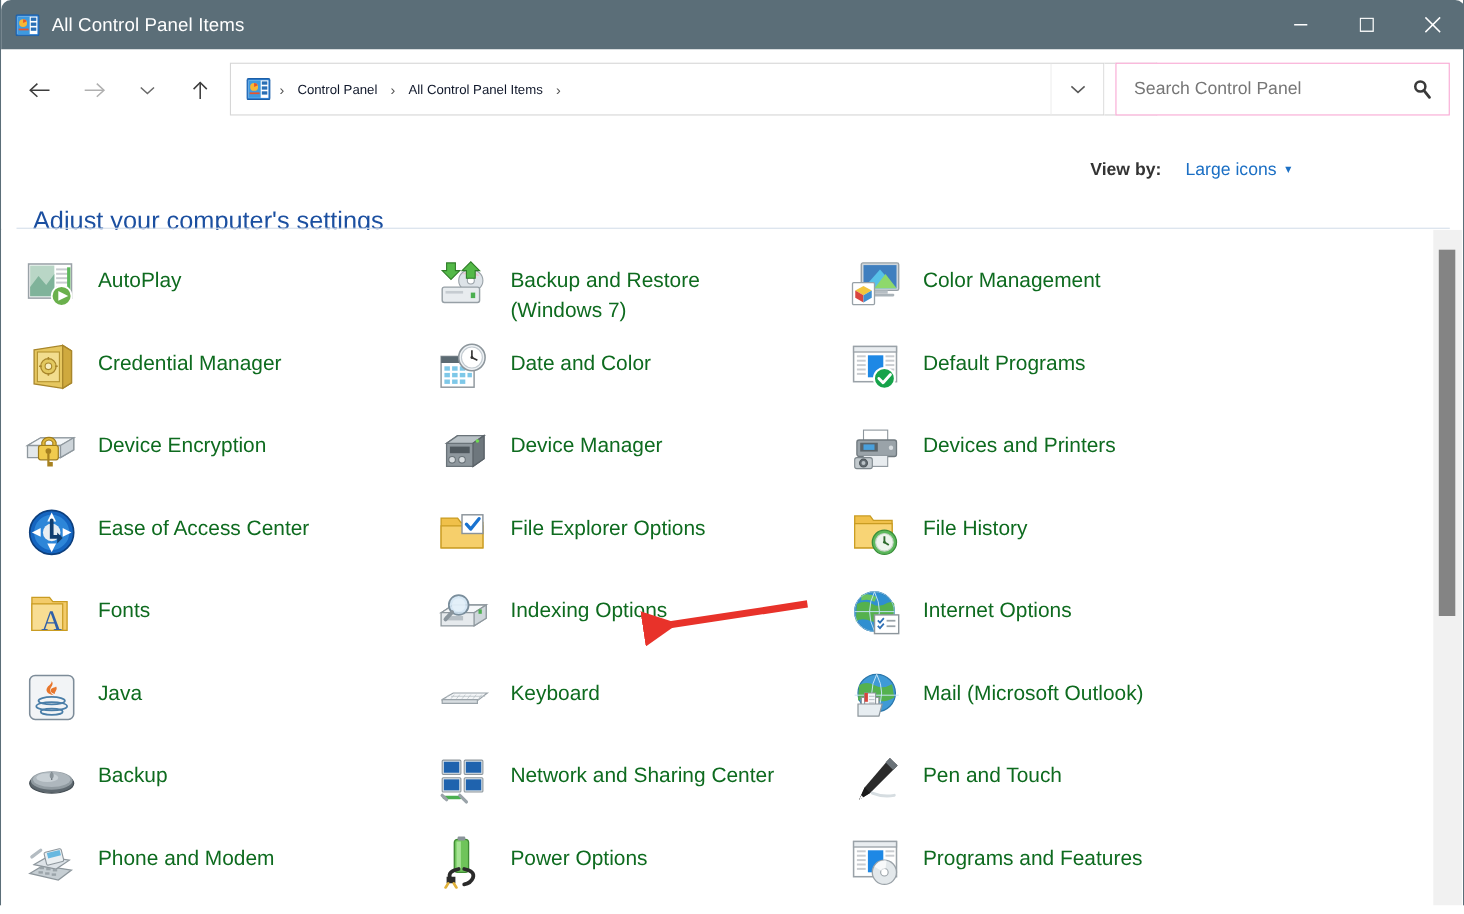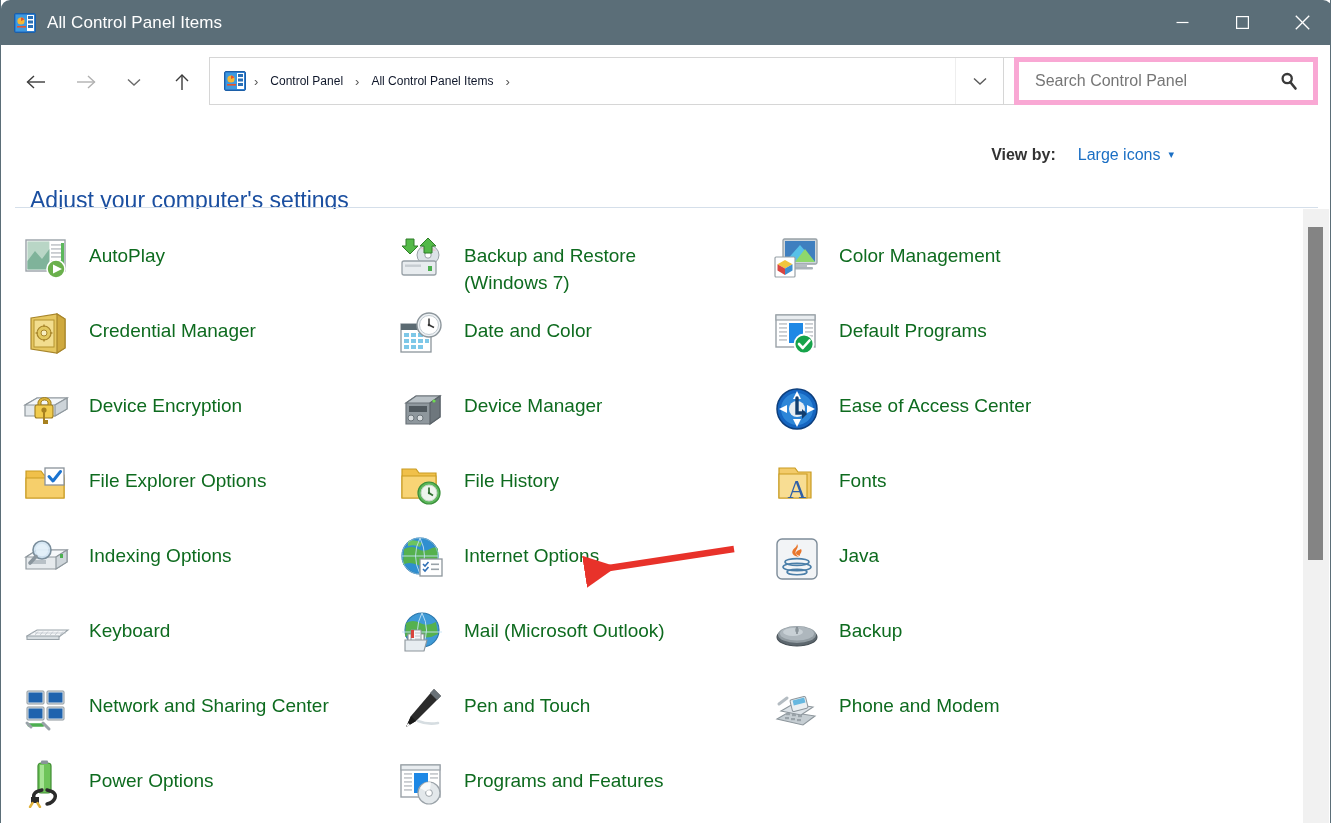--- a/index.html
+++ b/index.html
@@ -89,21 +89,21 @@
   .refresh-btn {
     position: absolute; left: 1003px; top: 57px;
     width: 48px; height: 48px;
     border: 1px solid #d6d6d6; border-left: none;
     background: #ffffff;
     display: flex; align-items: center; justify-content: center;
   }
   .searchbox {
     position: absolute; left: 1013px; top: 57px;
     width: 304px; height: 48px;
-    border: 5px solid #f9a8d4;
+    border: 1px solid #f9a8d4;
     background: #ffffff;
     display: flex; align-items: center;
   }
   .searchbox input {
     border: none; outline: none;
     font-family: "Liberation Sans", sans-serif;
     font-size: 16px; color: #1a1a1a;
     margin-left: 14px; width: 228px;
     background: transparent;
   }
@@ -466,20 +466,36 @@
             <path d="M32 18 L42 11 L42 32 L32 39 Z" fill="#6e777d" stroke="#5b6369" stroke-width="1.2"></path>
             <rect x="11" y="21" width="18" height="6" fill="#4f585e"></rect>
             <circle cx="36" cy="16" r="1.6" fill="#6ddc4f"></circle>
             <circle cx="13" cy="33" r="3" fill="#d8dde0" stroke="#6a7379"></circle>
             <circle cx="22" cy="33" r="3" fill="#d8dde0" stroke="#6a7379"></circle>
           </svg>
         </span>
         <span class="cp-label">Device Manager</span>
       </div>
 
+      <div class="cpitem">
+        <span class="cp-ico">
+          <svg width="48" height="48" viewBox="0 0 48 48">
+            <rect x="12" y="6" width="22" height="10" fill="#ffffff" stroke="#8d969c"></rect>
+            <rect x="6" y="15" width="36" height="15" rx="2" fill="#9aa3a9" stroke="#6f787e" stroke-width="1.2"></rect>
+            <rect x="9" y="17.5" width="16" height="8" fill="#5a646a"></rect>
+            <rect x="12" y="19" width="10" height="5" fill="#49a0dc"></rect>
+            <circle cx="37" cy="22" r="2" fill="#d8dde0"></circle>
+            <rect x="12" y="29" width="22" height="10" fill="#e8ecef" stroke="#8d969c"></rect>
+            <rect x="4" y="31" width="16" height="10" rx="2" fill="#c3cace" stroke="#7d868c"></rect>
+            <circle cx="12" cy="36" r="3.6" fill="#636c72" stroke="#4d555a"></circle>
+            <circle cx="12" cy="36" r="1.8" fill="#b9c1c6"></circle>
+          </svg>
+        </span>
+        <span class="cp-label">Devices and Printers</span>
+      </div>
 
       <div class="cpitem">
         <span class="cp-ico">
           <svg width="48" height="48" viewBox="0 0 48 48">
             <circle cx="24" cy="24" r="20" fill="#1565c0" stroke="#0d3f7d" stroke-width="1.5"></circle>
             <circle cx="24" cy="24" r="16" fill="#2d86d8"></circle>
             <circle cx="24" cy="24" r="8" fill="#e8eef3"></circle>
             <g fill="#ffffff">
               <path d="M24 6 L28 14 L20 14 Z"></path>
               <path d="M42 24 L34 28 L34 20 Z"></path>

